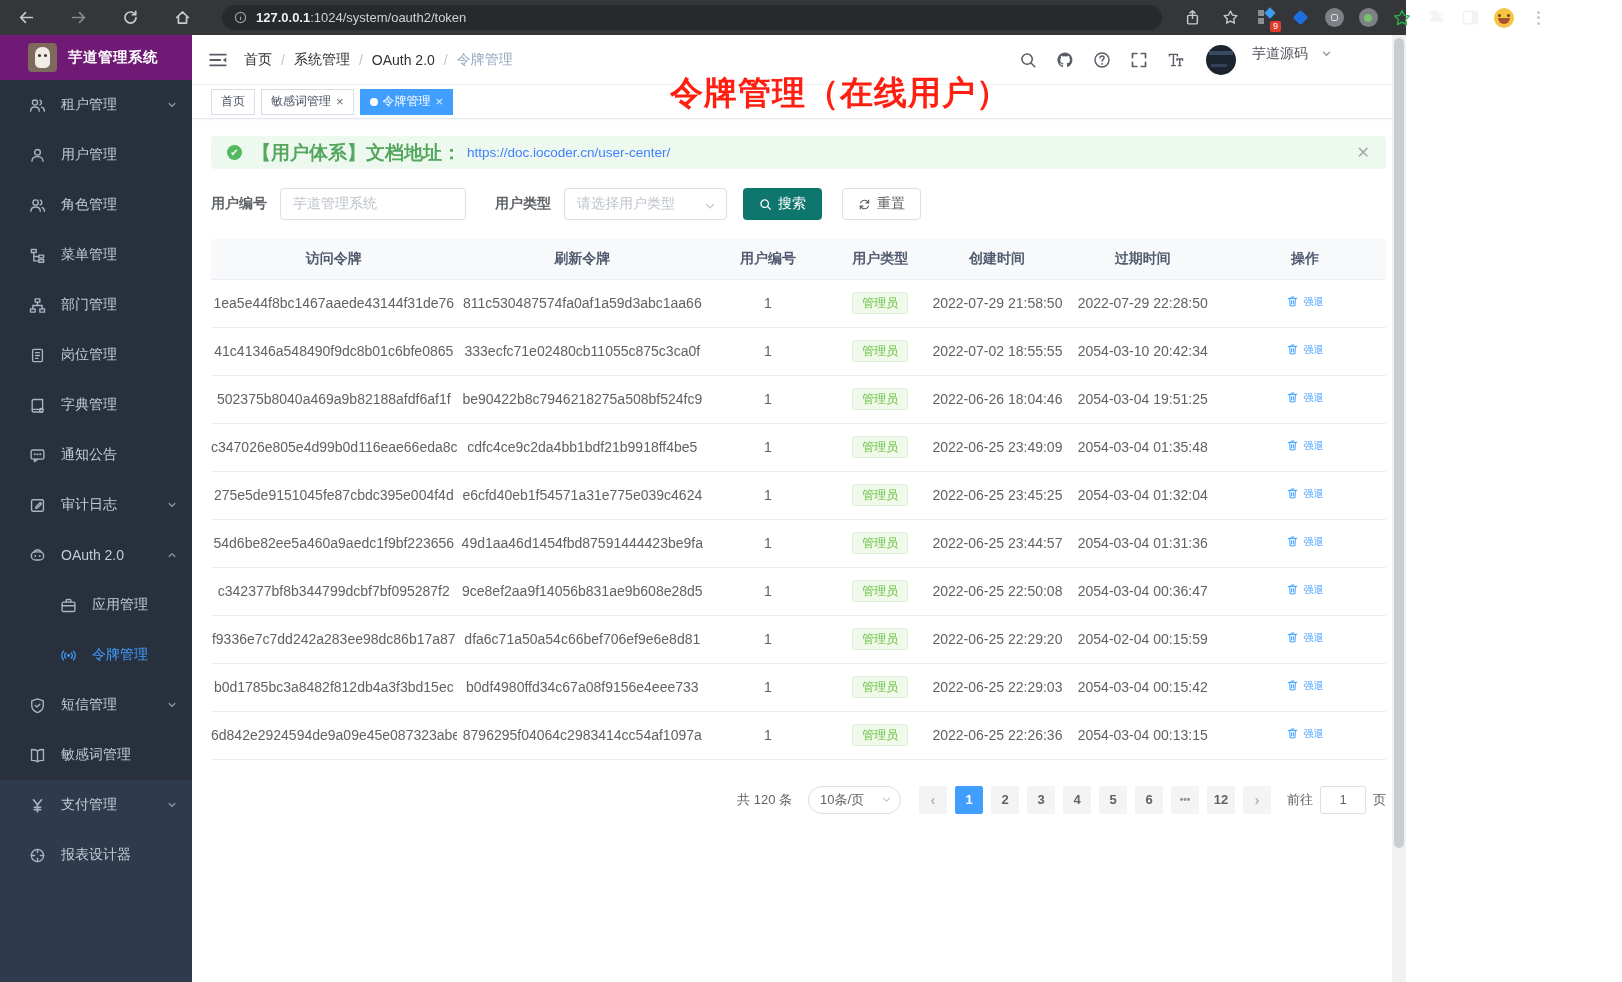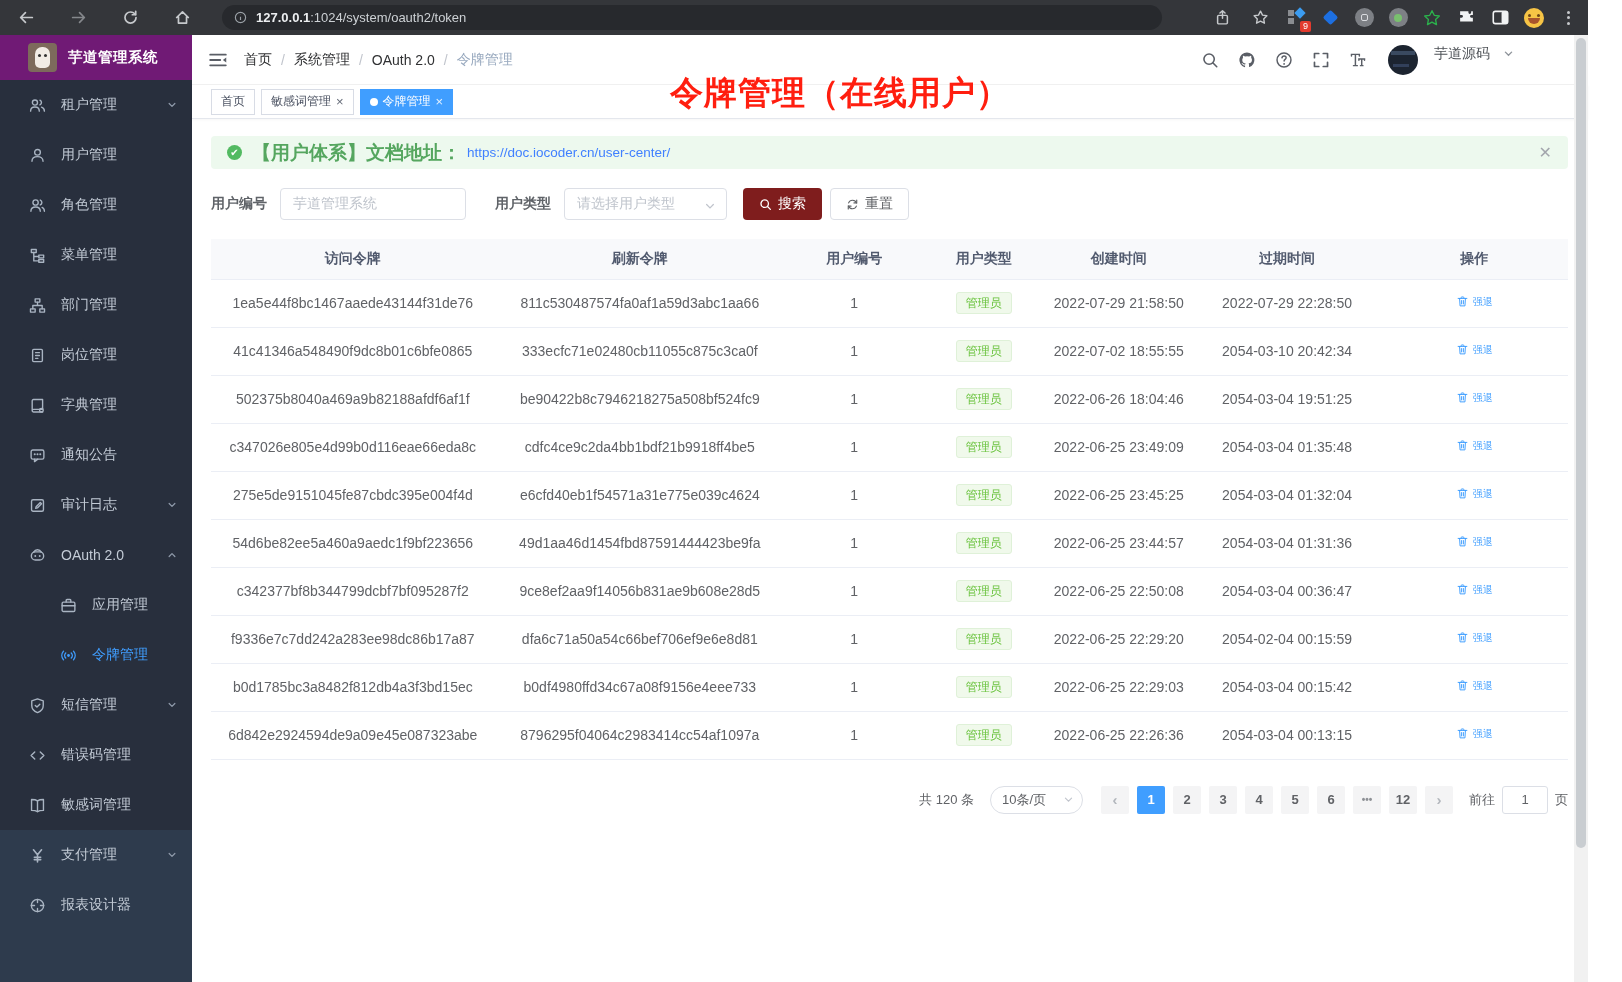--- a/index.html
+++ b/index.html
@@ -1,18 +1,18 @@
 <!DOCTYPE html>
 <html><head>
 <meta charset="utf-8">
 <style>
   * { margin:0; padding:0; box-sizing:border-box; }
   html,body { width:1622px; height:982px; overflow:hidden; background:#fff;
     font-family:"Liberation Sans","DejaVu Sans",sans-serif; }
-  #stage { position:relative; width:1588px; height:982px; }
+  #stage { position:relative; width:1406px; height:982px; }
 
   
   .browser-bar { height:35px; background:#34363a; display:flex; align-items:center; padding:0 10px 0 14px; }
   .bb-btn { width:24px; height:24px; display:flex; align-items:center; justify-content:center;
     color:#c6c9cc; margin-right:28px; flex:0 0 auto; }
   .bb-btn svg { width:17px; height:17px; }
   .url-pill { height:25px; flex:0 0 940px; background:#27292d; border-radius:13px; display:flex;
     align-items:center; padding:0 12px; color:#9aa0a6; margin-right:18px; }
   .url-pill svg { width:13px; height:13px; margin-right:9px; flex:0 0 auto; }
   .url-host { color:#eceef0; font-size:13px; font-weight:700; }
@@ -105,21 +105,21 @@
   .f-input { width:186px; height:32px; border:1px solid #dcdfe6; border-radius:4px; display:flex; align-items:center;
     padding:0 12px; margin-right:29px; background:#fff; }
   .placeholder { color:#bfc4cc; font-size:14px; }
   .f-select { width:163px; height:32px; border:1px solid #dcdfe6; border-radius:4px; display:flex; align-items:center;
     padding:0 10px 0 12px; margin-right:16px; background:#fff; }
   .f-select .sel-caret { margin-left:auto; color:#c0c4cc; width:12px; height:12px; }
   .f-select .sel-caret svg { width:12px; height:12px; }
   .btn { height:32px; border-radius:4px; display:flex; align-items:center; gap:6px; font-size:14px; padding:0 15px;
     cursor:pointer; border:1px solid transparent; }
   .btn svg { width:13px; height:13px; }
-  .btn-primary { background:#7f1d1d; color:#fff; margin-right:8px; }
+  .btn-primary { background:#0f766e; color:#fff; margin-right:20px; }
   .btn-plain { background:#fff; border-color:#dcdfe6; color:#606266; }
 
   
   table { width:100%; border-collapse:collapse; table-layout:fixed; }
   thead th { height:40px; background:#f8f9fb; color:#515a6e; font-size:14px; font-weight:700; text-align:center; }
   tbody td { height:48px; border-bottom:1px solid #ebeef5; color:#606266; font-size:14px; text-align:center;
     overflow:hidden; white-space:nowrap; }
   tbody tr:first-child td { border-top:1px solid #ebeef5; }
   .badge { display:inline-block; height:22px; line-height:20px; padding:0 9px; background:#f0f9eb;
     border:1px solid #dff1d8; color:#67c23a; font-size:12px; border-radius:3px; }
@@ -392,28 +392,20 @@
             <span class="mi-label">短信管理</span>
             <span class="mi-arrow">
               <svg viewBox="0 0 16 16" fill="none" stroke="currentColor" stroke-width="1.7" stroke-linecap="round" stroke-linejoin="round">
                 <path d="M4.2 6L8 9.8 11.8 6"></path>
               </svg>
             </span>
           </div>
           <div class="menu-item">
             <span class="mi-icon">
               <svg viewBox="0 0 16 16" fill="none" stroke="currentColor" stroke-width="1.3" stroke-linecap="round" stroke-linejoin="round">
-                <path d="M5.4 4.6L2 8l3.4 3.4M10.6 4.6L14 8l-3.4 3.4"></path>
-              </svg>
-            </span>
-            <span class="mi-label">错误码管理</span>
-          </div>
-          <div class="menu-item">
-            <span class="mi-icon">
-              <svg viewBox="0 0 16 16" fill="none" stroke="currentColor" stroke-width="1.3" stroke-linecap="round" stroke-linejoin="round">
                 <path d="M8 3.6C6.7 2.7 4.9 2.4 2.4 2.4v10.2c2.5 0 4.3.3 5.6 1.2 1.3-.9 3.1-1.2 5.6-1.2V2.4c-2.5 0-4.3.3-5.6 1.2z"></path>
                 <path d="M8 3.6v10.2"></path>
               </svg>
             </span>
             <span class="mi-label">敏感词管理</span>
           </div>
         </div>
       <div class="menu-light" id="menu-bottom">
           <div class="menu-item">
             <span class="mi-icon">

